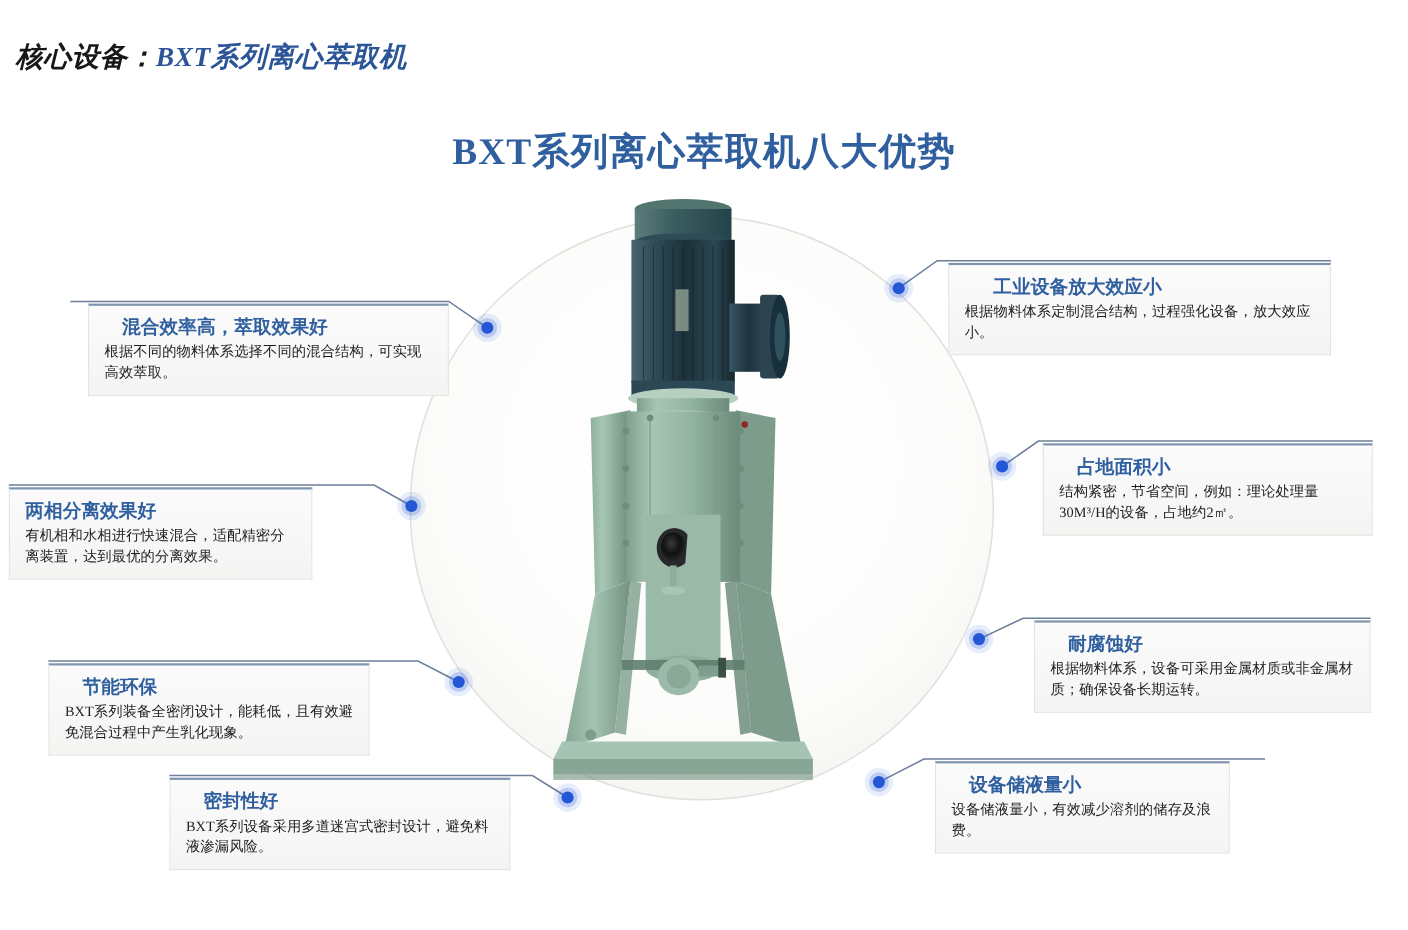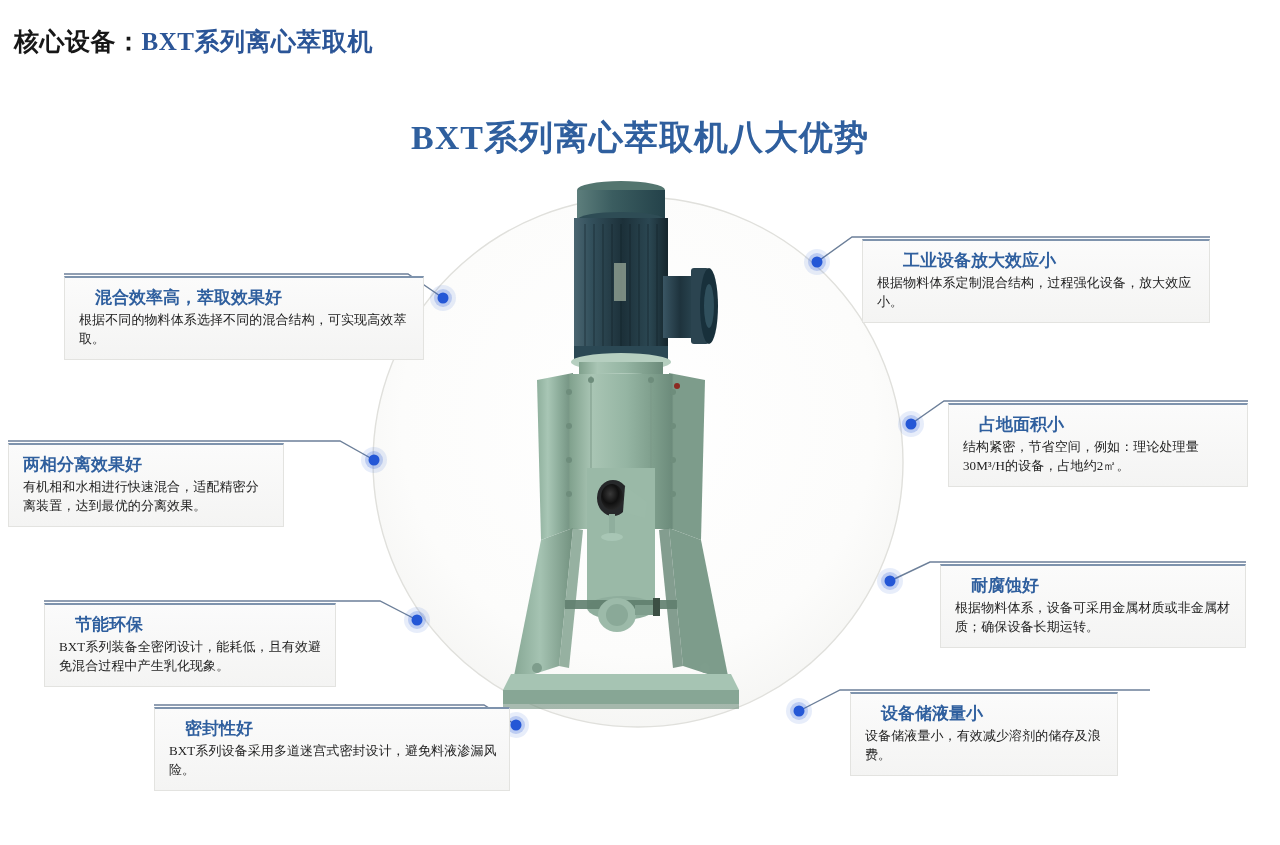--- a/index.html
+++ b/index.html
@@ -7,23 +7,24 @@
     width:1280px;height:845px;
     background:#ffffff;
     font-family:"Liberation Serif","DejaVu Serif",serif;
     overflow:hidden;
     position:relative;
   }
   #stage{position:absolute;left:0;top:0;width:1280px;height:845px;}
 
   
   .header{
-    position:absolute;left:14px;top:25px;
+    position:absolute;left:14px;top:35px;
     font-size:25px;font-weight:bold;letter-spacing:0.5px;
     white-space:nowrap;
+    font-style:italic;
   }
   .header .black{color:#171717;}
   .header .blue{color:#2b5597;}
 
   
   .main-title{
     position:absolute;left:0;top:115px;width:1280px;
     text-align:center;
     font-size:34px;font-weight:bold;color:#2f5f9e;
     letter-spacing:1px;
@@ -52,24 +53,24 @@
     line-height:1.25;margin-bottom:3px;white-space:nowrap;
   }
   .callout .c-body{
     color:#1d1d1d;font-size:13px;line-height:1.42;
     letter-spacing:0.1px;
   }
   .callout.indent .c-title{padding-left:16px;}
   .callout.indent2 .c-title{padding-left:26px;}
 
   
-  #cal-1{left:64px;top:276px;width:360px;}
+  #cal-1{left:80px;top:276px;width:328px;}
   #cal-2{left:8px;top:443px;width:276px;}
   #cal-3{left:44px;top:603px;width:292px;}
-  #cal-4{left:154px;top:707px;width:356px;}
+  #cal-4{left:154px;top:707px;width:310px;}
   #cal-5{left:862px;top:239px;width:348px;}
   #cal-6{left:948px;top:403px;width:300px;}
   #cal-7{left:940px;top:564px;width:306px;}
   #cal-8{left:850px;top:692px;width:268px;}
 
   .dot-core{fill:#2457d6;}
   .dot-halo1{fill:#2457d6;opacity:.22;}
   .dot-halo2{fill:#2457d6;opacity:.11;}
 </style>
 </head>

